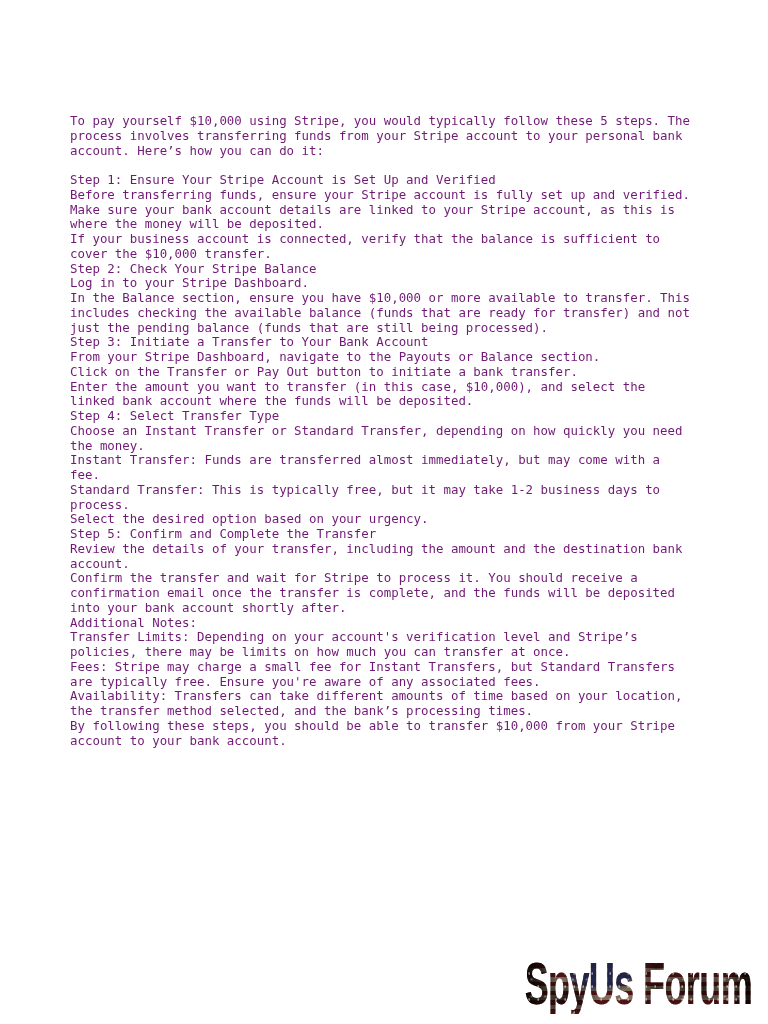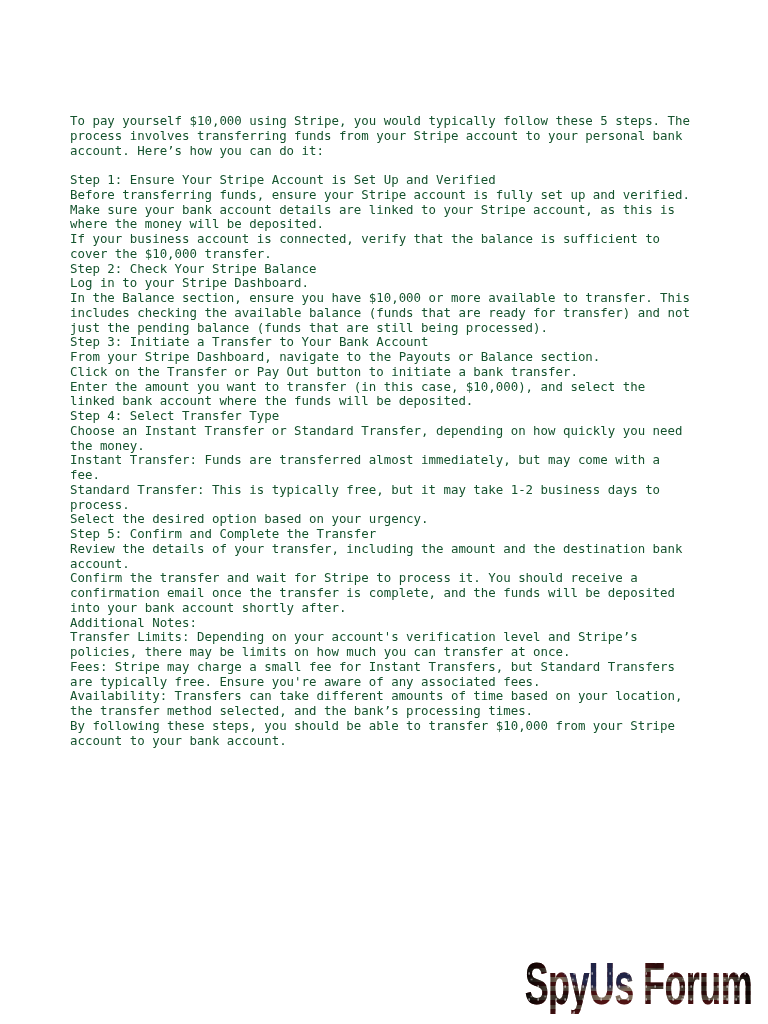--- a/index.html
+++ b/index.html
@@ -17,21 +17,21 @@
     inset: 0;
     background: #ffffff;
   }
   .doc-text {
     position: absolute;
     left: 70px;
     top: 114px;
     font-family: "DejaVu Sans Mono", "Liberation Mono", monospace;
     font-size: 12.42px;
     line-height: 14.75px;
-    color: #14532d;
+    color: #701a75;
     white-space: pre;
     letter-spacing: 0;
   }
   .watermark {
     position: absolute;
     right: 16px;
     bottom: 10px;
     font-family: "Liberation Sans", sans-serif;
     font-weight: 700;
     font-size: 60px;

